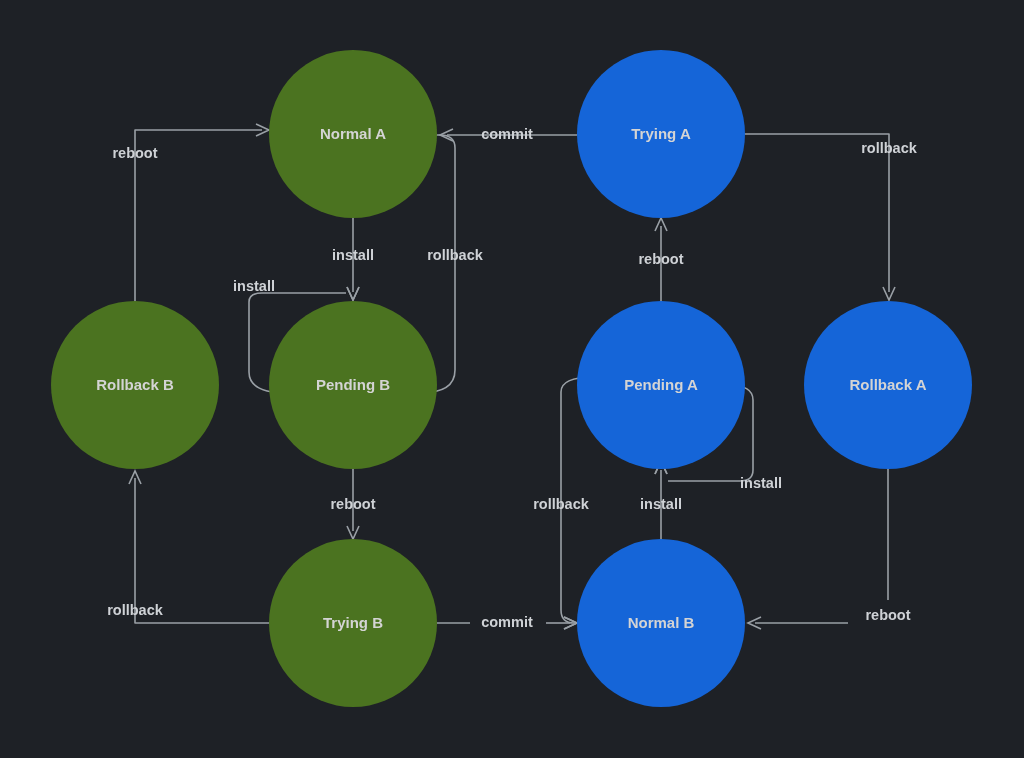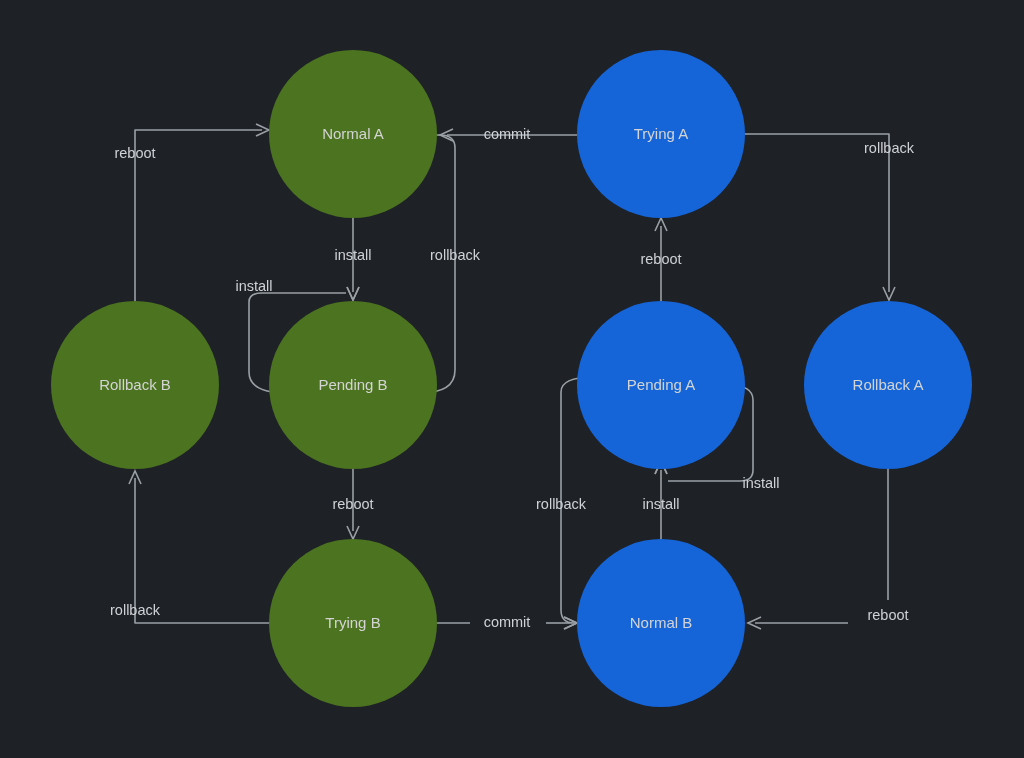--- a/index.html
+++ b/index.html
@@ -12,20 +12,21 @@
     width: 1024px;
     height: 758px;
     overflow: hidden;
     font-family: "Liberation Sans", sans-serif;
   }
   #diagram-root {
     position: relative;
     width: 1024px;
     height: 758px;
     background: #1e2126;
+    font-weight: bold;
   }
   svg#graph {
     position: absolute;
     left: 0;
     top: 0;
     width: 1024px;
     height: 758px;
     display: block;
   }
   .node-circle { stroke: none; }

